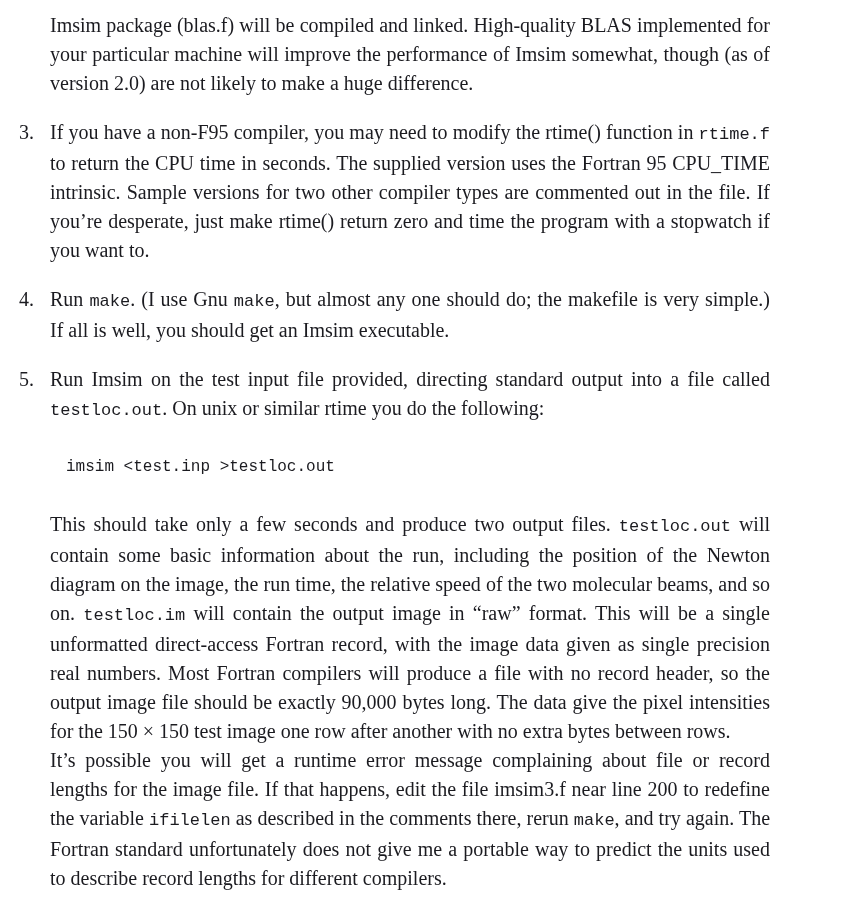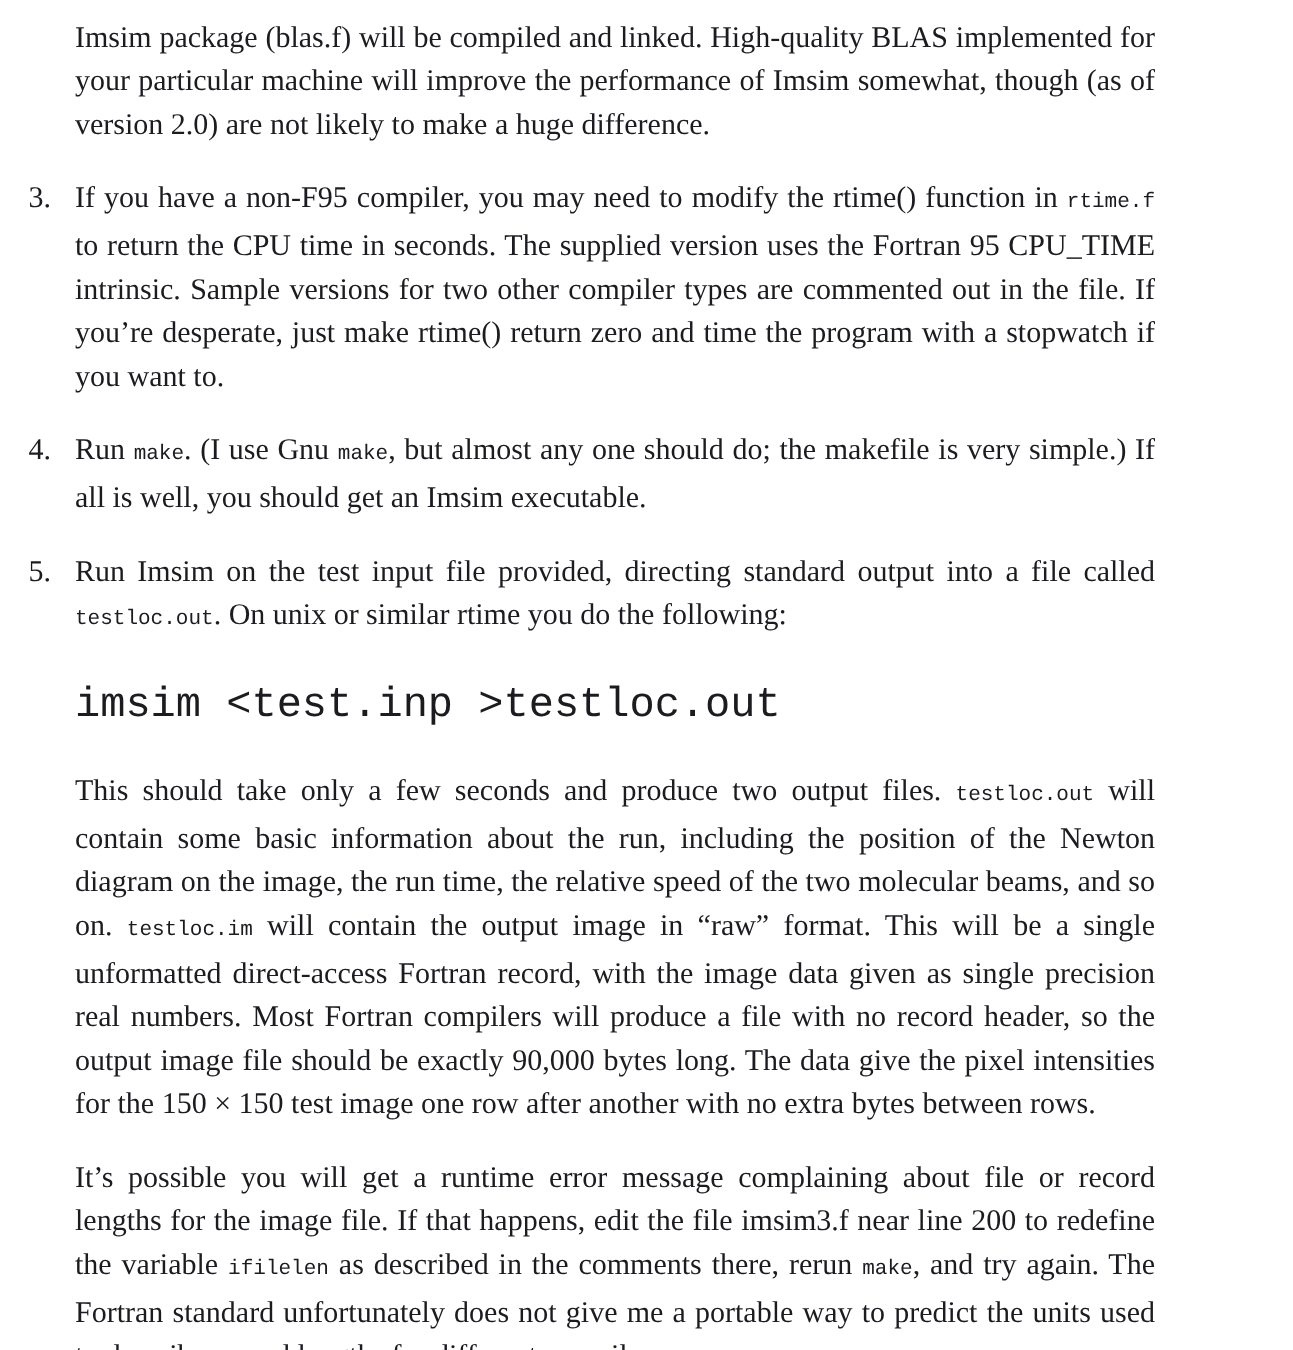--- a/index.html
+++ b/index.html
@@ -18,47 +18,47 @@
     font-size: 20px;
     line-height: 29px;
     color: #1b1b20;
     background: #ffffff;
   }
   .para {
     margin: 0;
     text-align: justify;
   }
   .para.gap-list { margin-bottom: 20px; }
-  .para.gap-small { margin-bottom: 20px; }
+  .para.gap-small { margin-bottom: 0; }
   .list-item {
     position: relative;
     margin-bottom: 20px;
   }
   .list-item.gap-pre-code { margin-bottom: 28px; }
   .list-num {
     position: absolute;
     left: -31px;
     top: 0;
     text-align: left;
   }
   .item-text {
     margin: 0;
     text-align: justify;
   }
   .code {
     font-family: "Liberation Mono", "DejaVu Sans Mono", monospace;
-    font-size: 14px;
+    font-size: 17px;
     line-height: inherit;
   }
   .code-line {
     font-family: "Liberation Mono", "DejaVu Sans Mono", monospace;
-    font-size: 28px;
+    font-size: 16px;
     line-height: 29px;
     white-space: pre;
-    margin: 0 0 28px 0;
+    margin: 0 0 28px 16px;
   }
 </style>
 </head>
 <body>
 
 <div class="page">
 
   <p class="para gap-list"><span>Imsim package (blas.f) will be compiled and linked. High-quality BLAS implemented for your particular machine will improve the performance of Imsim somewhat, though (as of version 2.0) are not likely to make a huge difference.</span></p>
 
   <div class="list-item">

